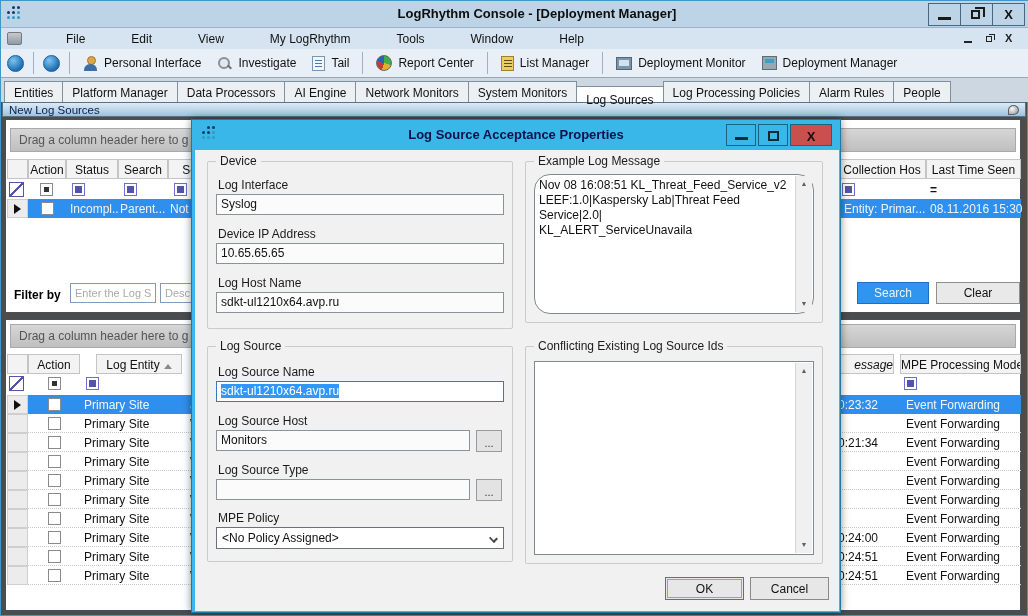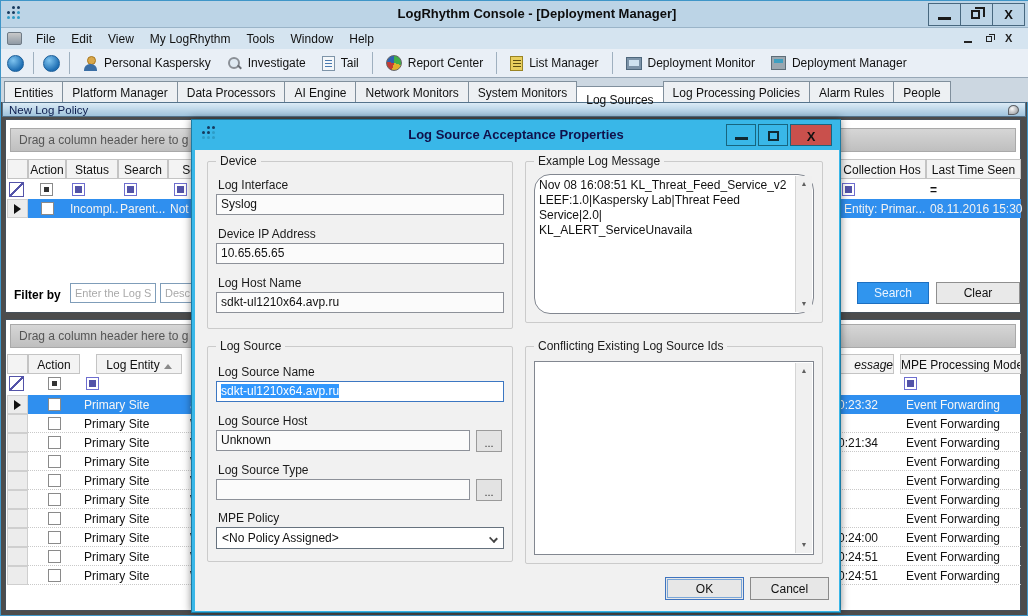--- a/index.html
+++ b/index.html
@@ -15,21 +15,21 @@
   .logo-dots i { position:absolute; width:3px; height:3px; border-radius:50%; }
   .d-n { background:#163a5e; } .d-t { background:#2e9cc6; }
   .win-btns { position:absolute; right:4px; top:2px; display:flex; }
   .win-btn { width:33px; height:23px; border:1px solid #48687f; background:#bcd4e6; position:relative; margin-left:-1px; cursor:pointer; }
   .glyph-min { position:absolute; left:9px; top:13px; width:13px; height:3px; background:#1a1a1a; }
   .glyph-rest { position:absolute; left:10px; top:6px; width:9px; height:9px; border:2px solid #1a1a1a; background:#bcd4e6; }
   .glyph-rest:before { content:""; position:absolute; left:2px; top:-5px; width:8px; height:8px; border:2px solid #1a1a1a; border-left:none; border-bottom:none; }
   .glyph-x { position:absolute; left:0; right:0; top:3px; text-align:center; font-size:13px; font-weight:bold; color:#111; }
 
   
-  .menubar { left:0; top:27px; width:1028px; height:21px; background:#d5e4f0; display:flex; align-items:center; font-size:12px; color:#111; }
+  .menubar { left:0; top:27px; width:1028px; height:21px; background:#d5e4f0; display:flex; align-items:center; font-size:12px; color:#111;gap:30px; }
   .menu-icon { width:15px; height:13px; margin:0 6px 0 6px; background:linear-gradient(#c9c9c9,#8f9aa5); border:1px solid #6e7a85; border-radius:2px; }
   .menu-item { padding:3px 8px; cursor:pointer; }
   .mdi-btns { margin-left:auto; display:flex; align-items:center; margin-right:8px; color:#222; }
   .mdi-btn { width:16px; height:14px; position:relative; margin-left:6px; cursor:pointer; }
   .mdi-min { position:absolute; left:3px; top:9px; width:8px; height:2px; background:#222; }
   .mdi-rest { position:absolute; left:3px; top:4px; width:6px; height:6px; border:1px solid #222; }
   .mdi-rest:before { content:""; position:absolute; left:2px; top:-3px; width:5px; height:5px; border:1px solid #222; border-left:none; border-bottom:none; }
   .mdi-x { position:absolute; left:0; top:0; font-size:11px; font-weight:bold; color:#222; }
 
   
@@ -166,21 +166,21 @@
     </span>
   </div>
 
   <div class="abs toolbar">
     <span class="orb" style="margin-left:6px;"></span>
     <span class="tsep"></span>
     <span class="orb"></span>
     <span class="tsep"></span>
     <span class="tbtn">
       <span class="icon-person"></span>
-      <span>Personal Kaspersky</span>
+      <span>Personal Interface</span>
     </span>
     <span class="tbtn">
       <span class="icon-mag"></span>
       <span>Investigate</span>
     </span>
     <span class="tbtn">
       <span class="icon-page"></span>
       <span>Tail</span>
     </span>
     <span class="tsep"></span>
@@ -211,21 +211,21 @@
     <span class="tab">AI Engine</span>
     <span class="tab">Network Monitors</span>
     <span class="tab">System Monitors</span>
     <span class="tab active">Log Sources</span>
     <span class="tab">Log Processing Policies</span>
     <span class="tab">Alarm Rules</span>
     <span class="tab">People</span>
   </div>
 
   <div class="abs sectionbar">
-    <span>New Log Policy</span>
+    <span>New Log Sources</span>
     <span class="pin-icon"></span>
   </div>
 
   <div class="abs panel panel-top">
     <div class="dragbar">Drag a column header here to g</div>
 
     <div class="hcell" style="left:1px;top:39px;width:21px;"></div>
     <div class="hcell" style="left:22px;top:39px;width:38px;">Action</div>
     <div class="hcell" style="left:60px;top:39px;width:52px;">Status</div>
     <div class="hcell" style="left:112px;top:39px;width:50px;">Search</div>
@@ -398,21 +398,21 @@
         <div class="field" style="left:8px;top:81px;width:288px;">10.65.65.65</div>
         <span class="flabel" style="left:10px;top:114px;">Log Host Name</span>
         <div class="field" style="left:8px;top:130px;width:288px;">sdkt-ul1210x64.avp.ru</div>
       </div>
 
       <div class="group" style="left:12px;top:196px;width:306px;height:216px;">
         <span class="legend">Log Source</span>
         <span class="flabel" style="left:10px;top:18px;">Log Source Name</span>
         <div class="field focus" style="left:8px;top:34px;width:288px;"><span class="seltext">sdkt-ul1210x64.avp.ru</span></div>
         <span class="flabel" style="left:10px;top:67px;">Log Source Host</span>
-        <div class="field" style="left:8px;top:83px;width:254px;">Unknown</div>
+        <div class="field" style="left:8px;top:83px;width:254px;">Monitors</div>
         <button class="browse" style="left:268px;top:83px;">...</button>
         <span class="flabel" style="left:10px;top:116px;">Log Source Type</span>
         <div class="field" style="left:8px;top:132px;width:254px;"></div>
         <button class="browse" style="left:268px;top:132px;">...</button>
         <span class="flabel" style="left:10px;top:164px;">MPE Policy</span>
         <div class="ddl" style="left:8px;top:180px;width:288px;">
           <span>&lt;No Policy Assigned&gt;</span>
           <span class="chev"></span>
         </div>
       </div>

